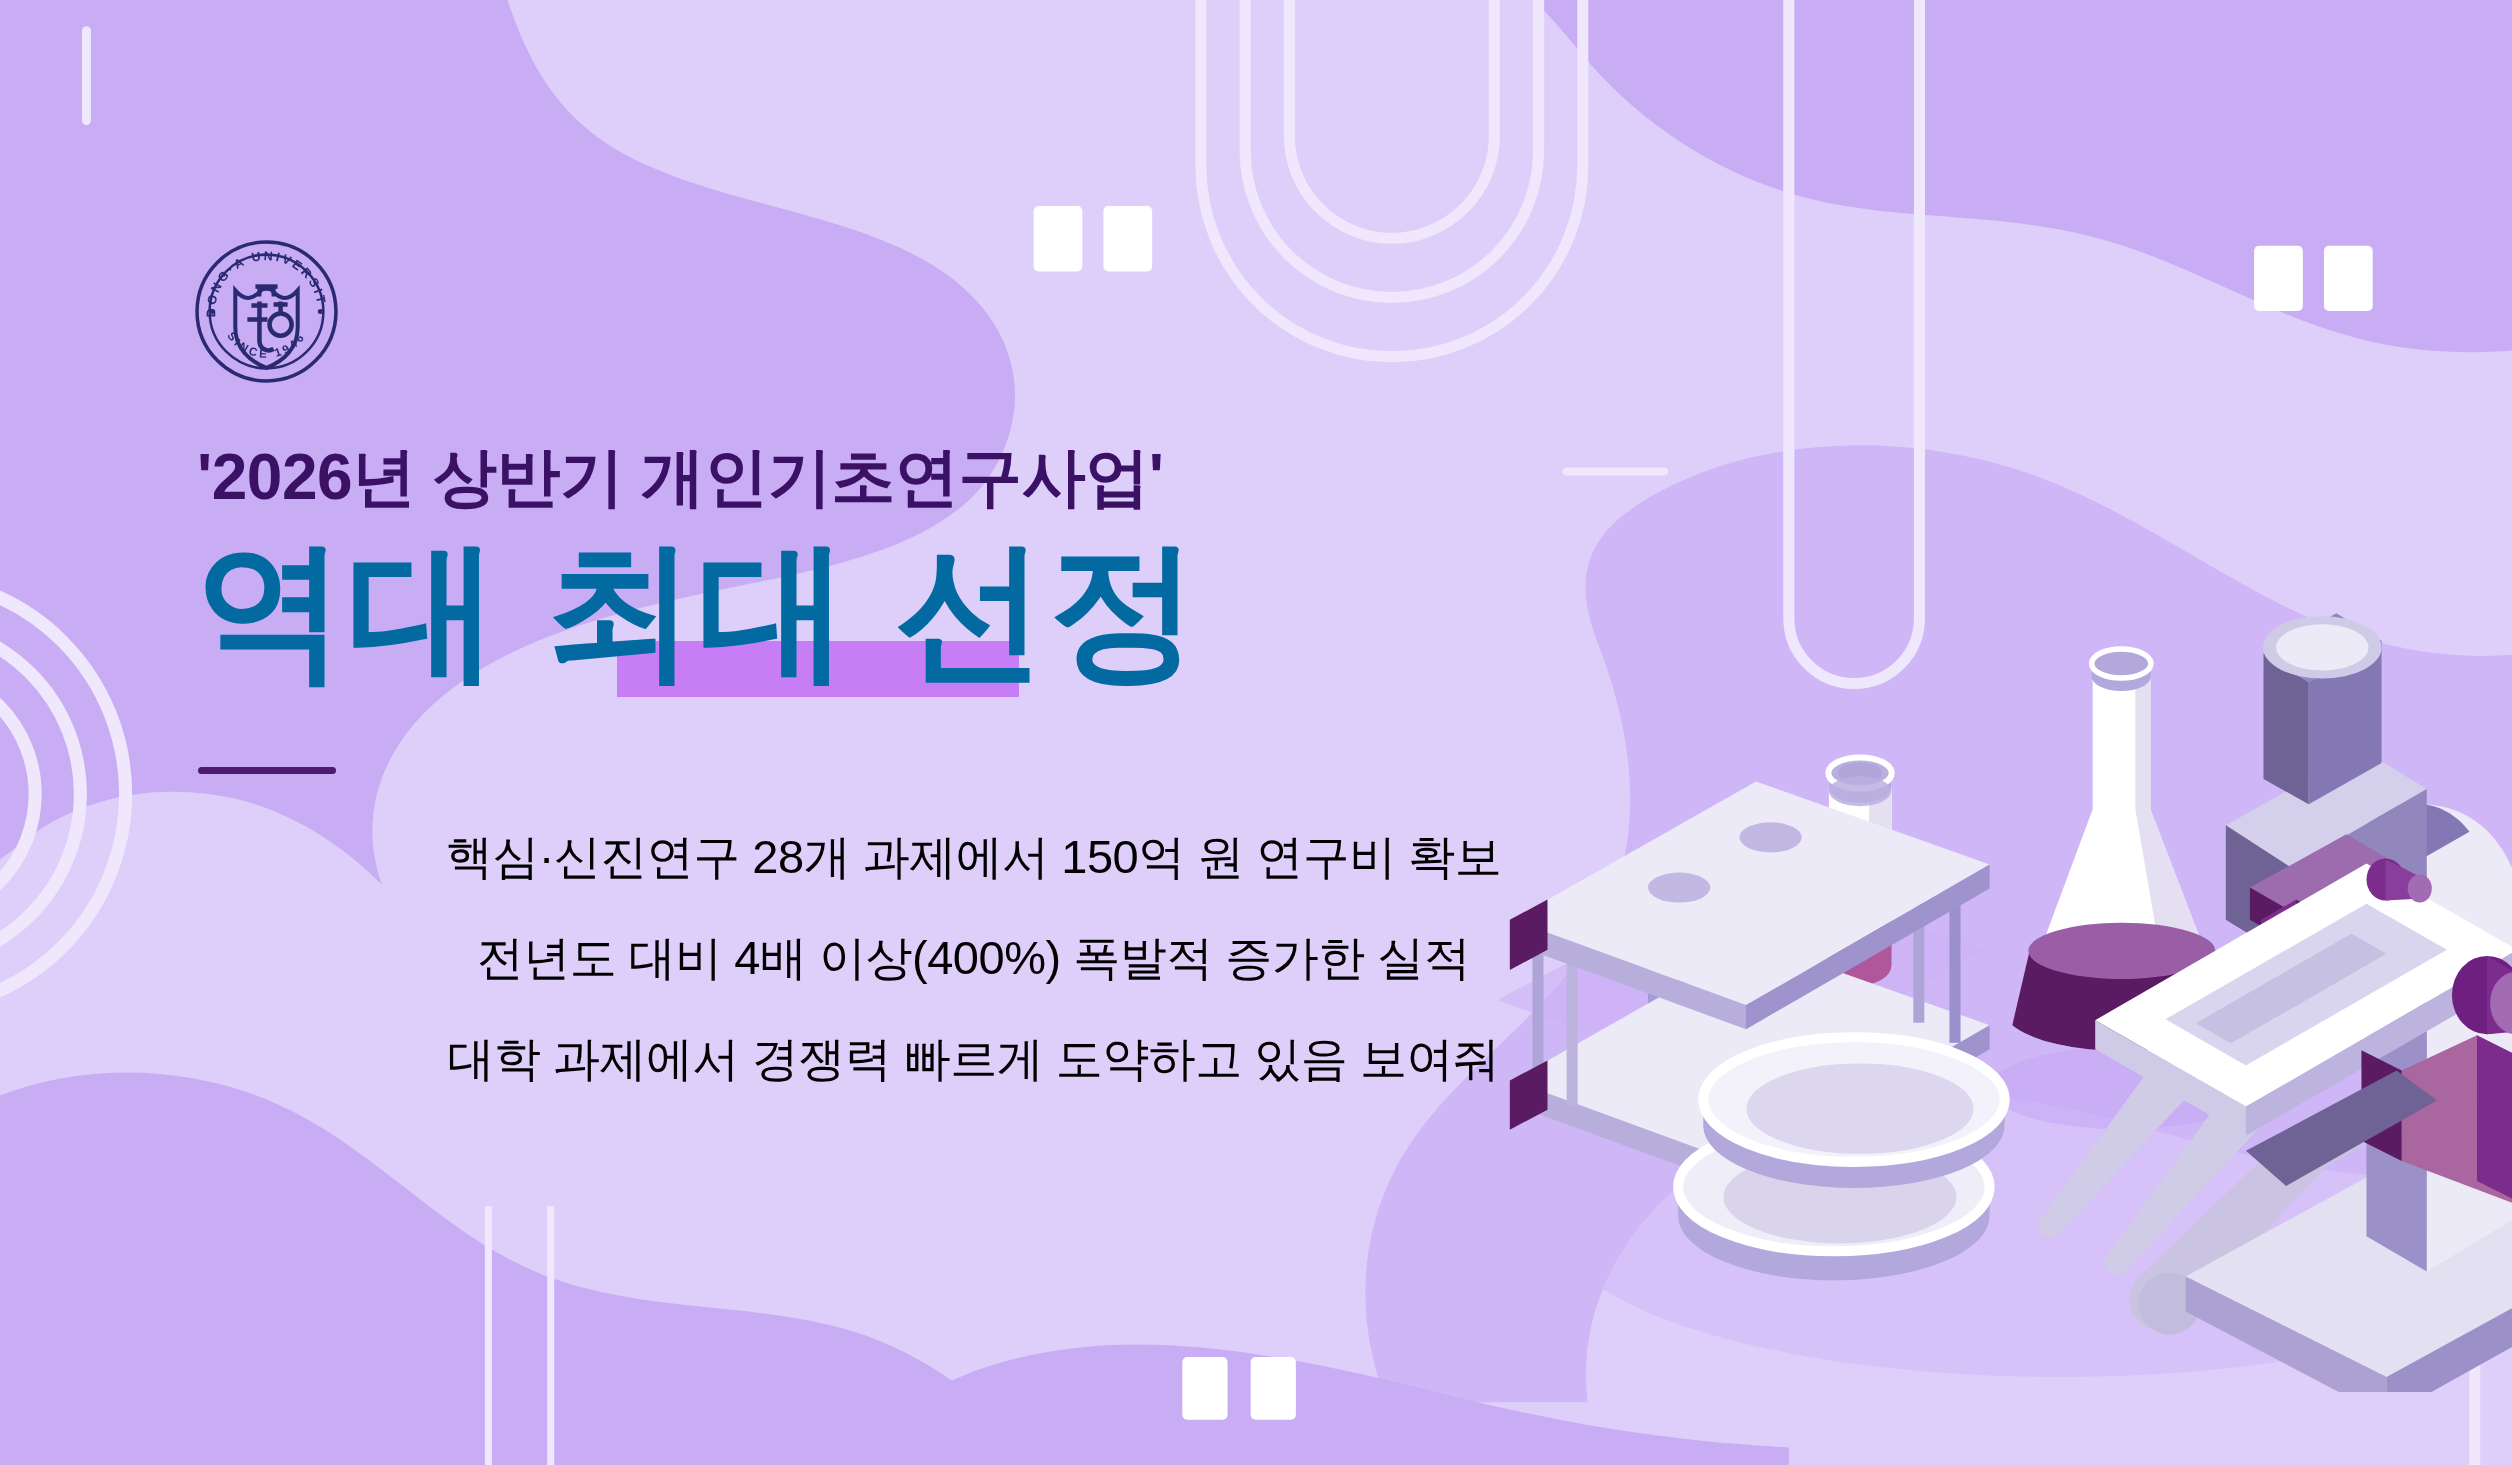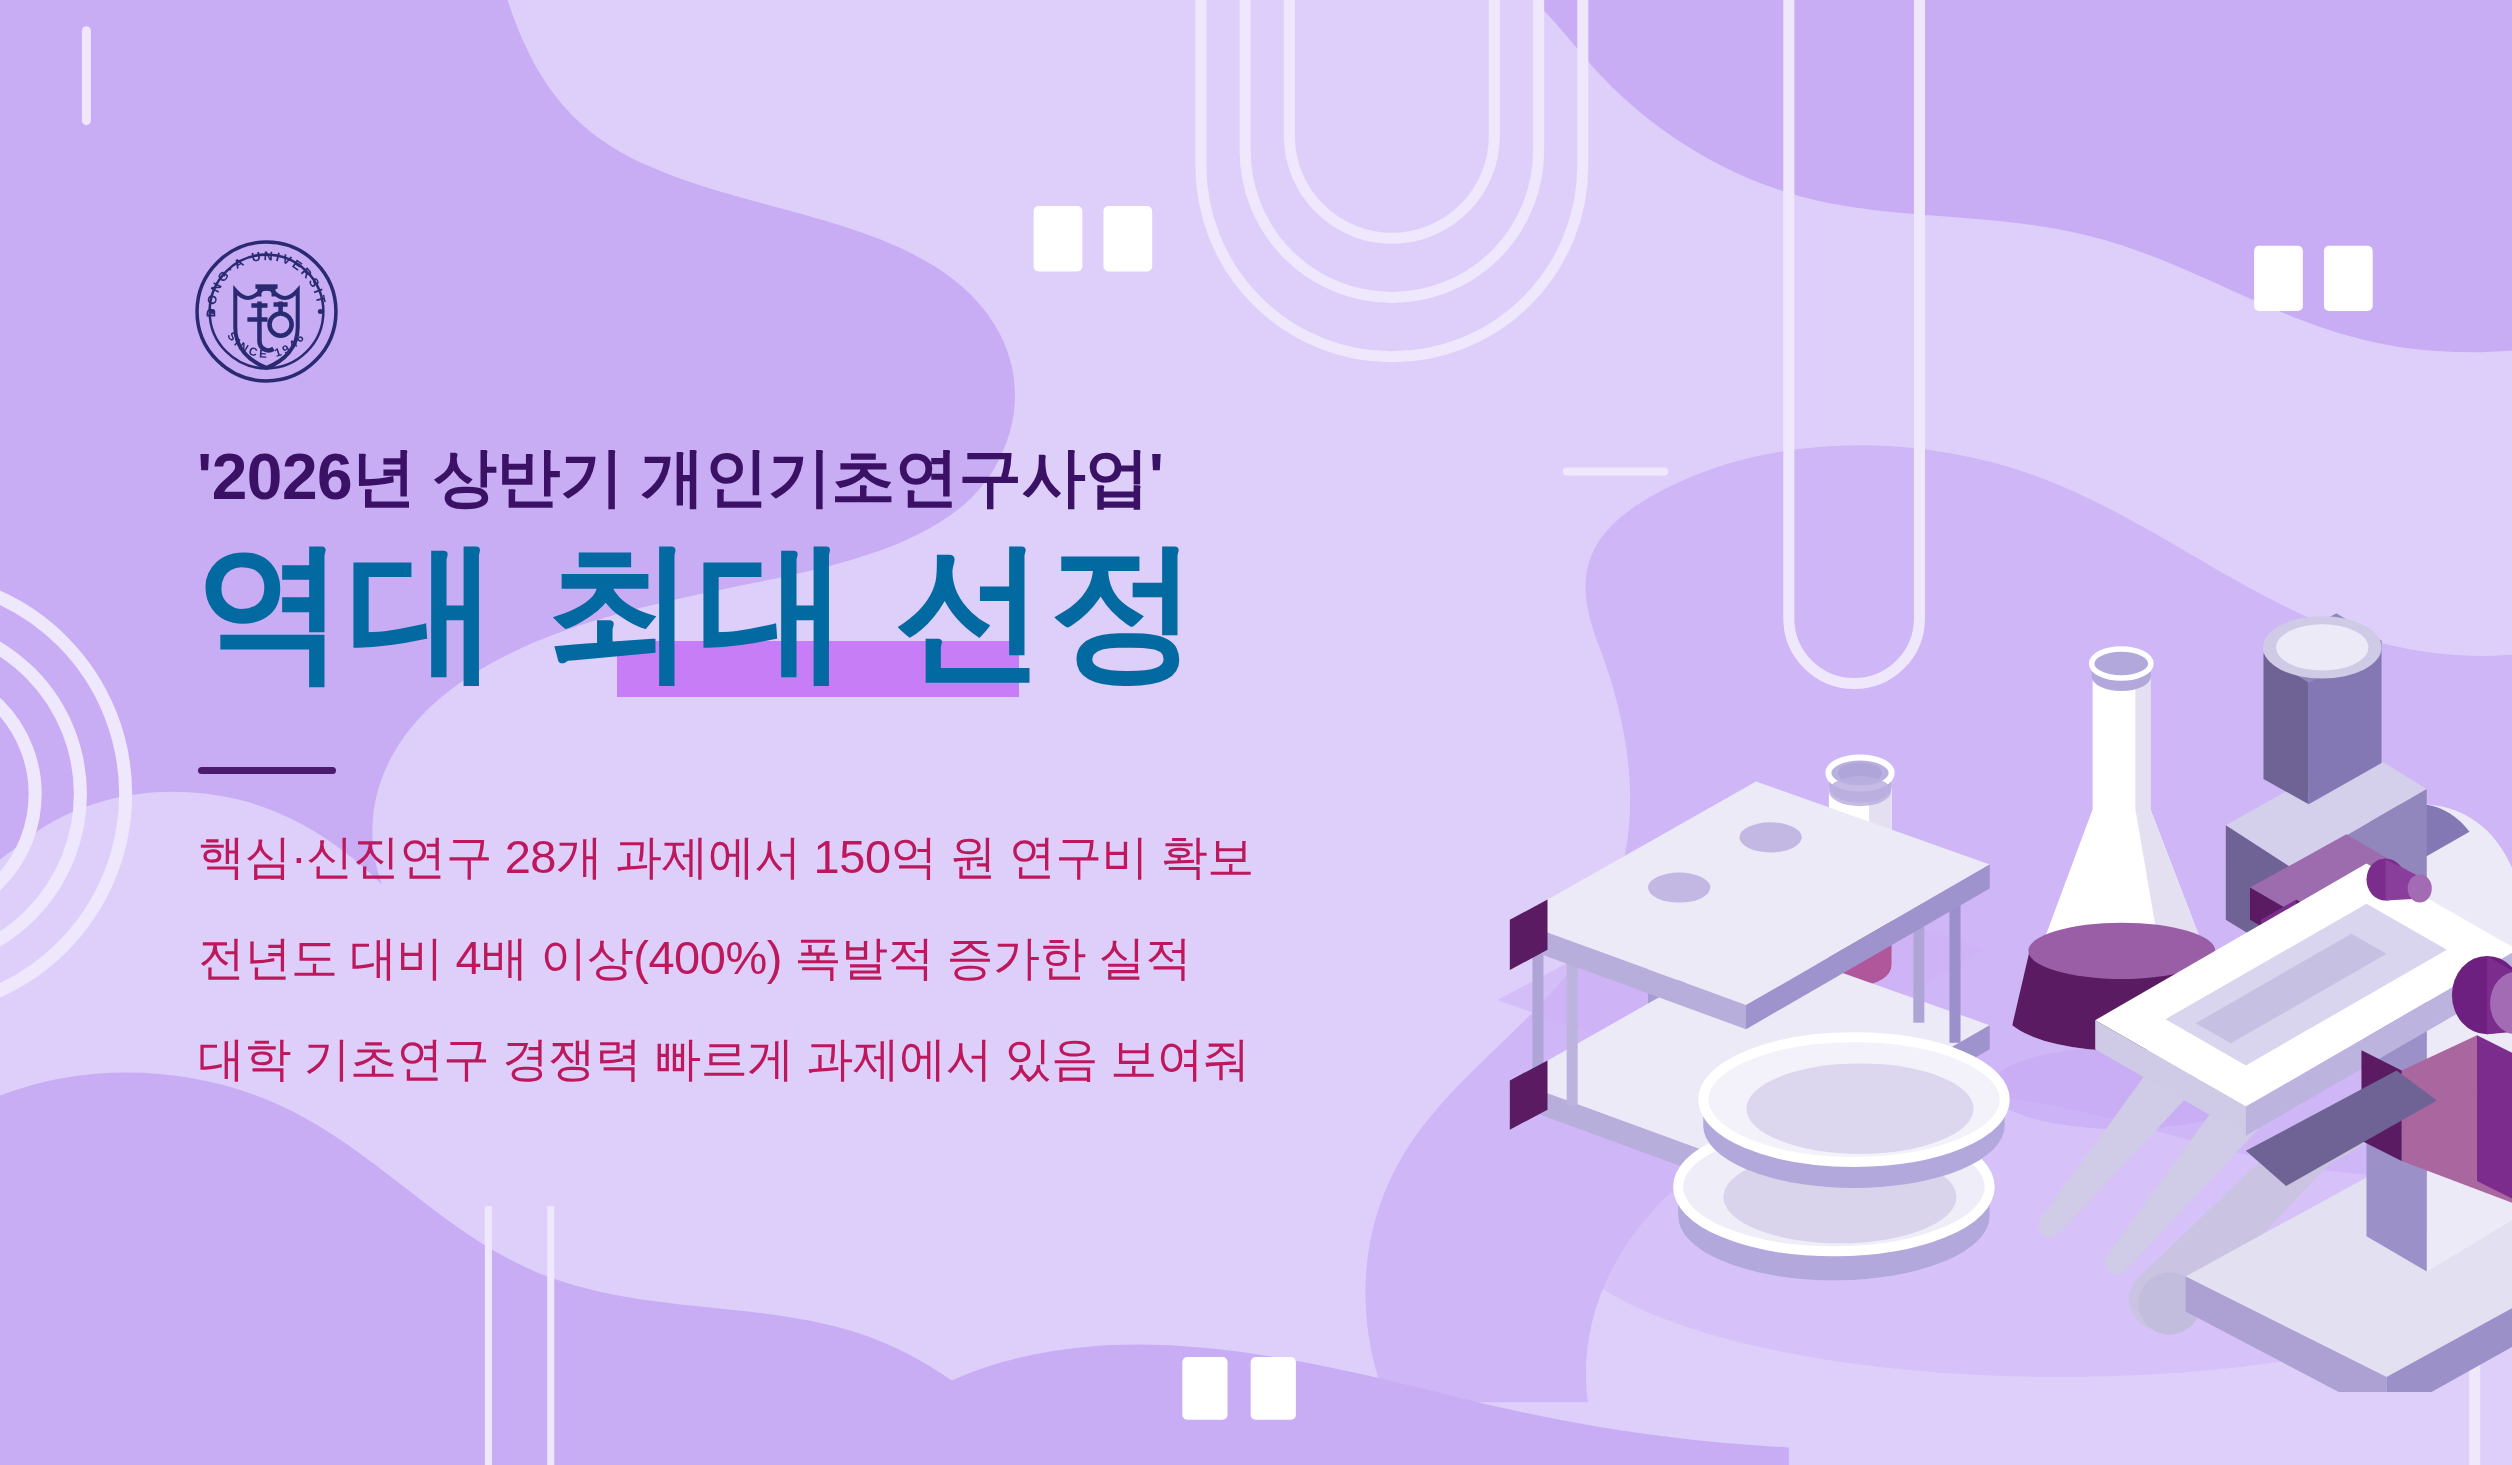--- a/index.html
+++ b/index.html
@@ -72,25 +72,26 @@
     height: 6.5px;
     border-radius: 3.5px;
     background: #4A1B6E;
     margin: 65px 0 59px 7px;
   }
 
   .body-lines { margin-left: 7px; }
   .body-line {
     font-size: 47px;
     font-weight: 500;
-    color: #be185d;
+    color: #000000;
     line-height: 1.0;
     margin: 0 0 54px 0;
     white-space: nowrap;
     letter-spacing: -0.5px;
+    text-align: center;
   }
   .body-line:last-child { margin-bottom: 0; }
 
   
   .illustration {
     position: absolute;
     left: 1482px;
     top: 568px;
     width: 1156px;
     height: 824px;
@@ -241,21 +242,21 @@
     <div class="headline-wrap">
       <div class="headline-highlight"></div>
       <h1 class="headline">역대 최대 선정</h1>
     </div>
 
     <div class="divider"></div>
 
     <div class="body-lines">
       <p class="body-line">핵심·신진연구 28개 과제에서 150억 원 연구비 확보</p>
       <p class="body-line">전년도 대비 4배 이상(400%) 폭발적 증가한 실적</p>
-      <p class="body-line">대학 기초연구 경쟁력 빠르게 과제에서 있음 보여줘</p>
+      <p class="body-line">대학 과제에서 경쟁력 빠르게 도약하고 있음 보여줘</p>
     </div>
   </div>
 
   <div class="illustration">
     <svg class="illus-svg" viewBox="0 0 2300 1640">
 
       <ellipse cx="1150" cy="1310" rx="1000" ry="300" fill="#CFB6F7" opacity="0.55"></ellipse>
 
       <g>
 

